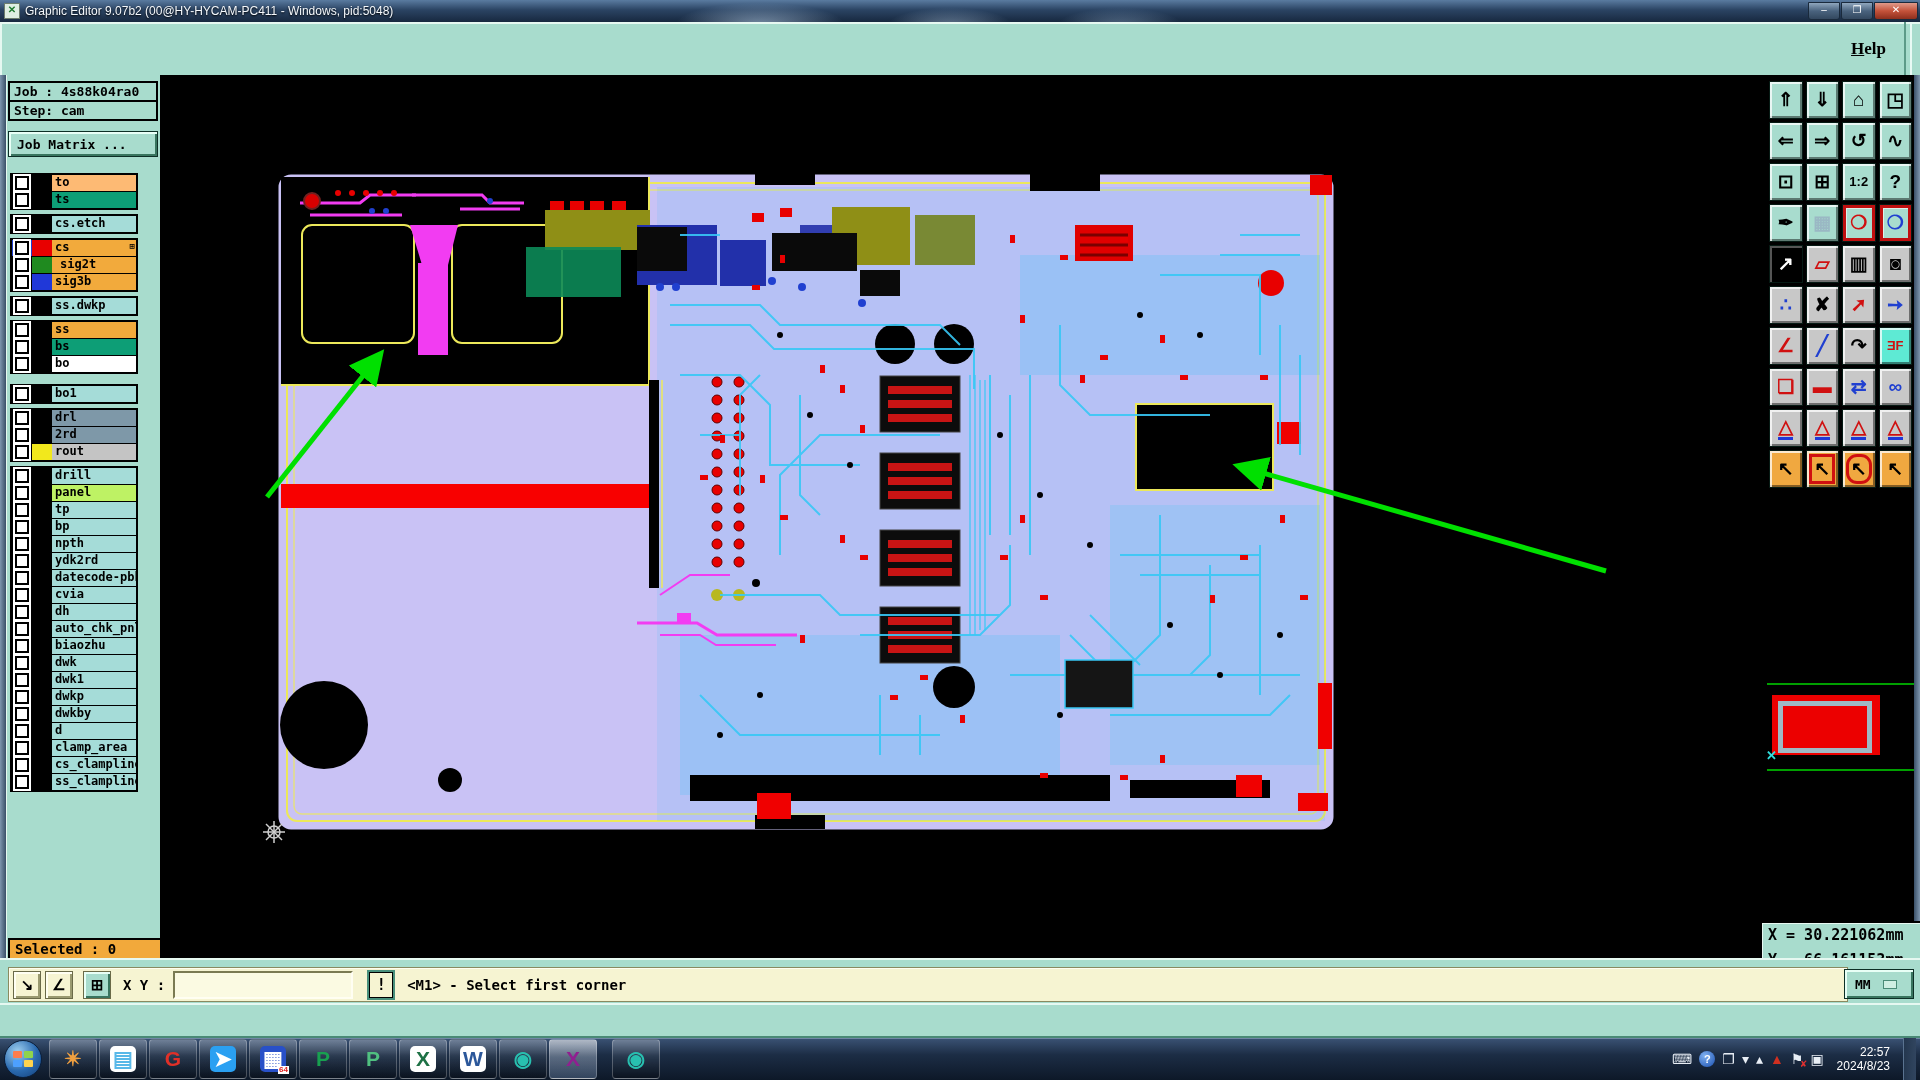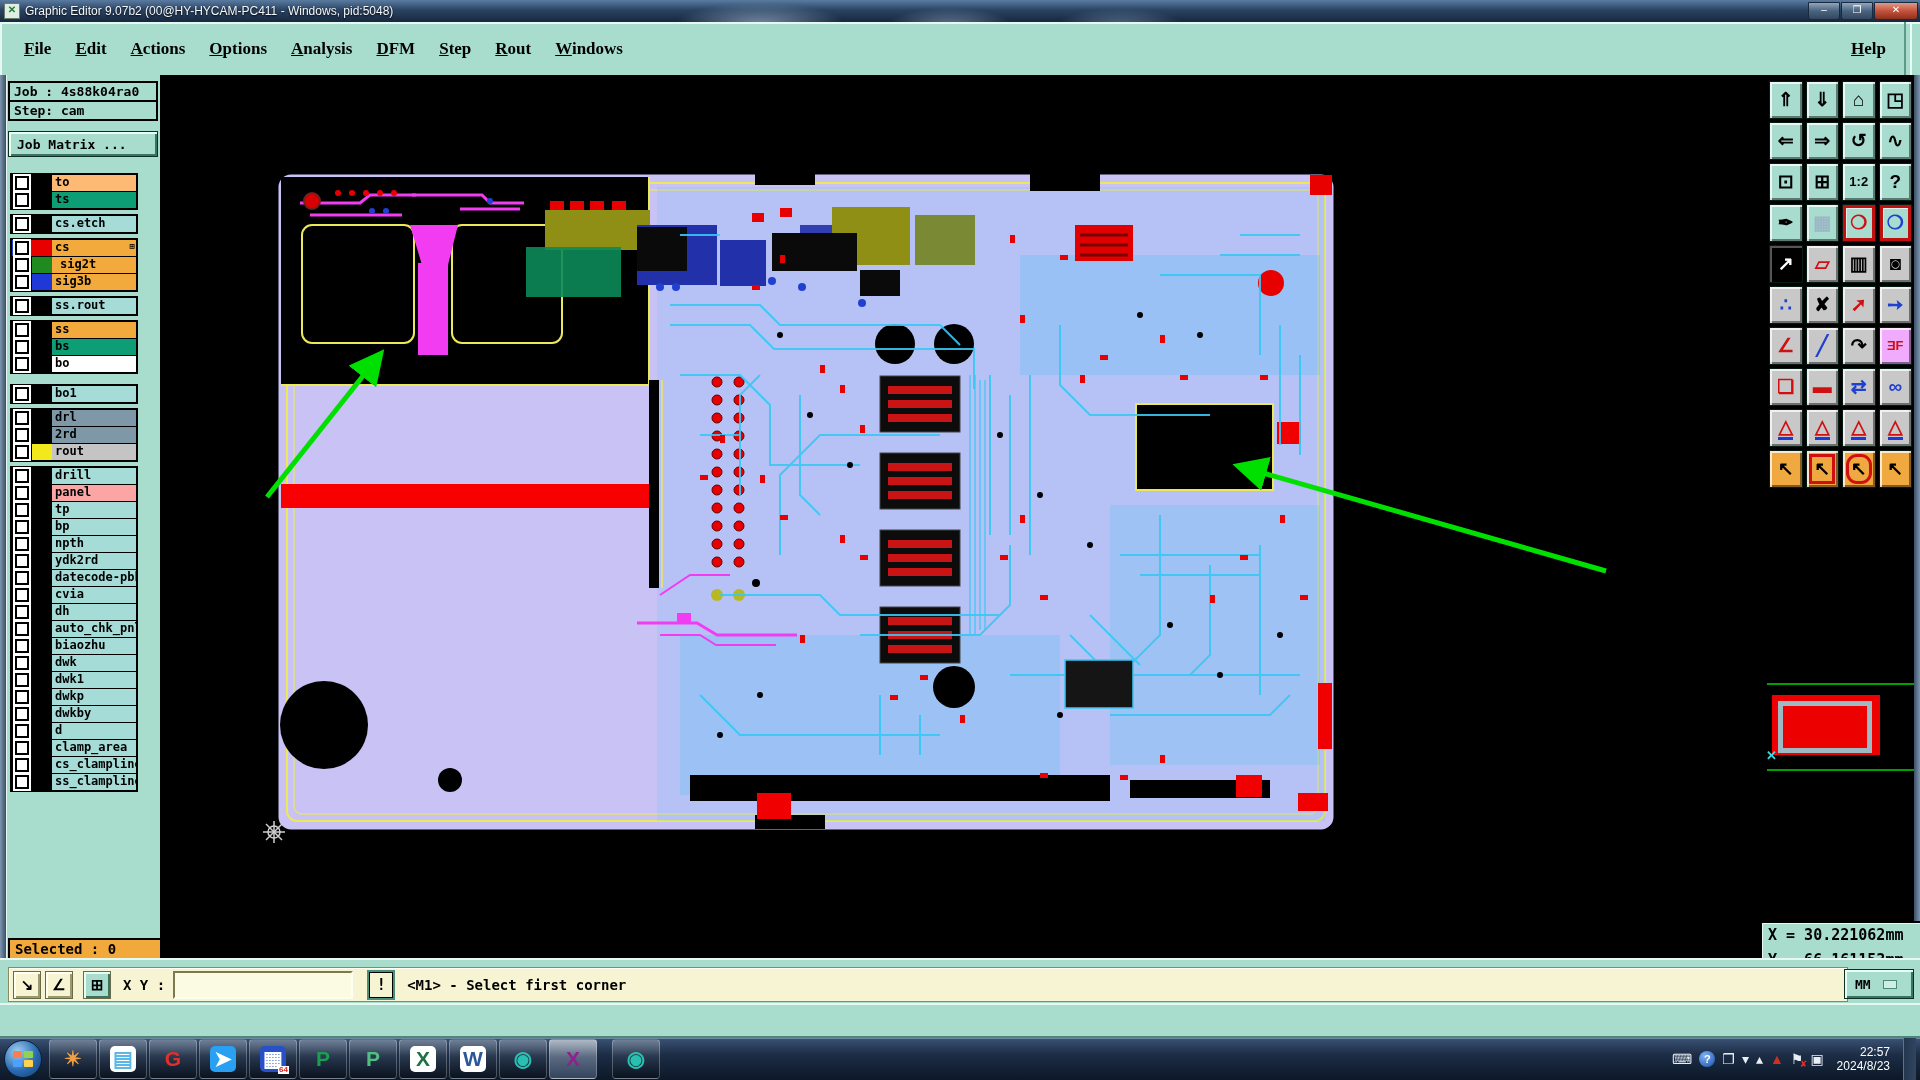--- a/index.html
+++ b/index.html
@@ -165,31 +165,20 @@
     <div id="app-icon">✕</div>
     <div id="title-text">Graphic Editor 9.07b2 (00@HY-HYCAM-PC411 - Windows, pid:5048)</div>
     <div id="win-btns">
       <div class="wbtn">–</div>
       <div class="wbtn">❐</div>
       <div class="wbtn close">✕</div>
     </div>
   </div>
 
   <div id="menubar">
-    <div id="menu-left">
-        <div class="menu-item"><u>F</u>ile</div>
-        <div class="menu-item"><u>E</u>dit</div>
-        <div class="menu-item"><u>A</u>ctions</div>
-        <div class="menu-item"><u>O</u>ptions</div>
-        <div class="menu-item"><u>A</u>nalysis</div>
-        <div class="menu-item"><u>D</u>FM</div>
-        <div class="menu-item"><u>S</u>tep</div>
-        <div class="menu-item"><u>R</u>out</div>
-        <div class="menu-item"><u>W</u>indows</div>
-      </div>
     <div class="menu-item" id="help-item"><u>H</u>elp</div>
     <div id="brand-sep"></div>
   </div>
 
   <div class="frame" id="frame-l"></div>
   <div class="frame" id="frame-r"></div>
 
   <div id="sidebar">
     <div id="job-box">
       <div class="job-line mono">Job : 4s88k04ra0</div>
@@ -244,21 +233,21 @@
             <div class="swatch" style="background: rgb(32, 56, 216);"></div>
             <div class="lname mono" style="background: rgb(242, 170, 60);">sig3b</div>
           </div>
         </div>
         <div class="layer-group">
           <div class="layer-row">
             <div class="cbcell">
               <div class="cbox"></div>
             </div>
             <div class="swatch" style="background: rgb(0, 0, 0);"></div>
-            <div class="lname mono" style="background: rgb(165, 220, 216);">ss.rout</div>
+            <div class="lname mono" style="background: rgb(165, 220, 216);">ss.dwkp</div>
           </div>
         </div>
         <div class="layer-group">
           <div class="layer-row">
             <div class="cbcell">
               <div class="cbox"></div>
             </div>
             <div class="swatch" style="background: rgb(0, 0, 0);"></div>
             <div class="lname mono" style="background: rgb(242, 170, 60);">ss</div>
           </div>
@@ -315,21 +304,21 @@
               <div class="cbox"></div>
             </div>
             <div class="swatch" style="background: rgb(0, 0, 0);"></div>
             <div class="lname mono" style="background: rgb(165, 220, 216);">drill</div>
           </div>
           <div class="layer-row">
             <div class="cbcell">
               <div class="cbox"></div>
             </div>
             <div class="swatch" style="background: rgb(0, 0, 0);"></div>
-            <div class="lname mono" style="background: #fca5a5;">panel</div>
+            <div class="lname mono" style="background: #bef264;">panel</div>
           </div>
           <div class="layer-row">
             <div class="cbcell">
               <div class="cbox"></div>
             </div>
             <div class="swatch" style="background: rgb(0, 0, 0);"></div>
             <div class="lname mono" style="background: rgb(165, 220, 216);">tp</div>
           </div>
           <div class="layer-row">
             <div class="cbcell">
@@ -790,21 +779,21 @@
         </div>
         <div class="tbtn" style="background: rgb(200, 200, 200);">
           <span class="g" style="color: rgb(208, 16, 16);">∠</span>
         </div>
         <div class="tbtn" style="background: rgb(200, 200, 200);">
           <span class="g" style="color: rgb(32, 64, 208);">╱</span>
         </div>
         <div class="tbtn" style="background: rgb(200, 200, 200);">
           <span class="g" style="color: rgb(0, 0, 0);">↷</span>
         </div>
-        <div class="tbtn" style="background: #f0abfc;">
+        <div class="tbtn" style="background: #5eead4;">
           <span class="g small" style="color: rgb(208, 16, 16);">ƎF</span>
         </div>
         <div class="tbtn" style="background: rgb(200, 200, 200);">
           <span class="g" style="color: rgb(208, 16, 16);">❏</span>
         </div>
         <div class="tbtn" style="background: rgb(200, 200, 200);">
           <span class="g" style="color: rgb(208, 16, 16);">▬</span>
         </div>
         <div class="tbtn" style="background: rgb(200, 200, 200);">
           <span class="g" style="color: rgb(32, 64, 208);">⇄</span>

